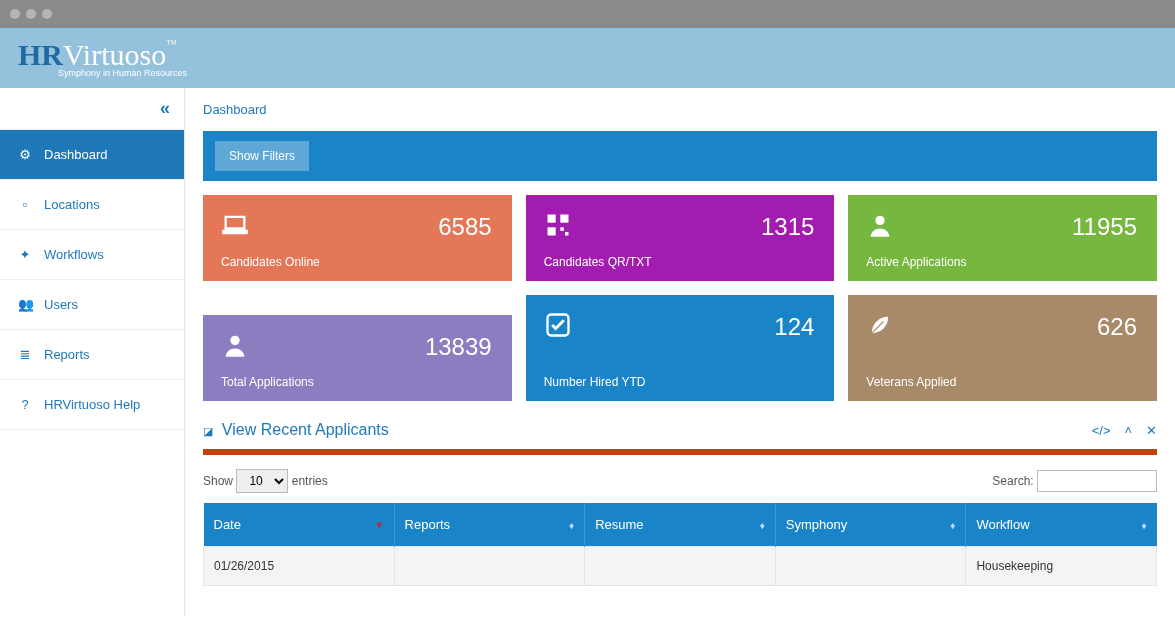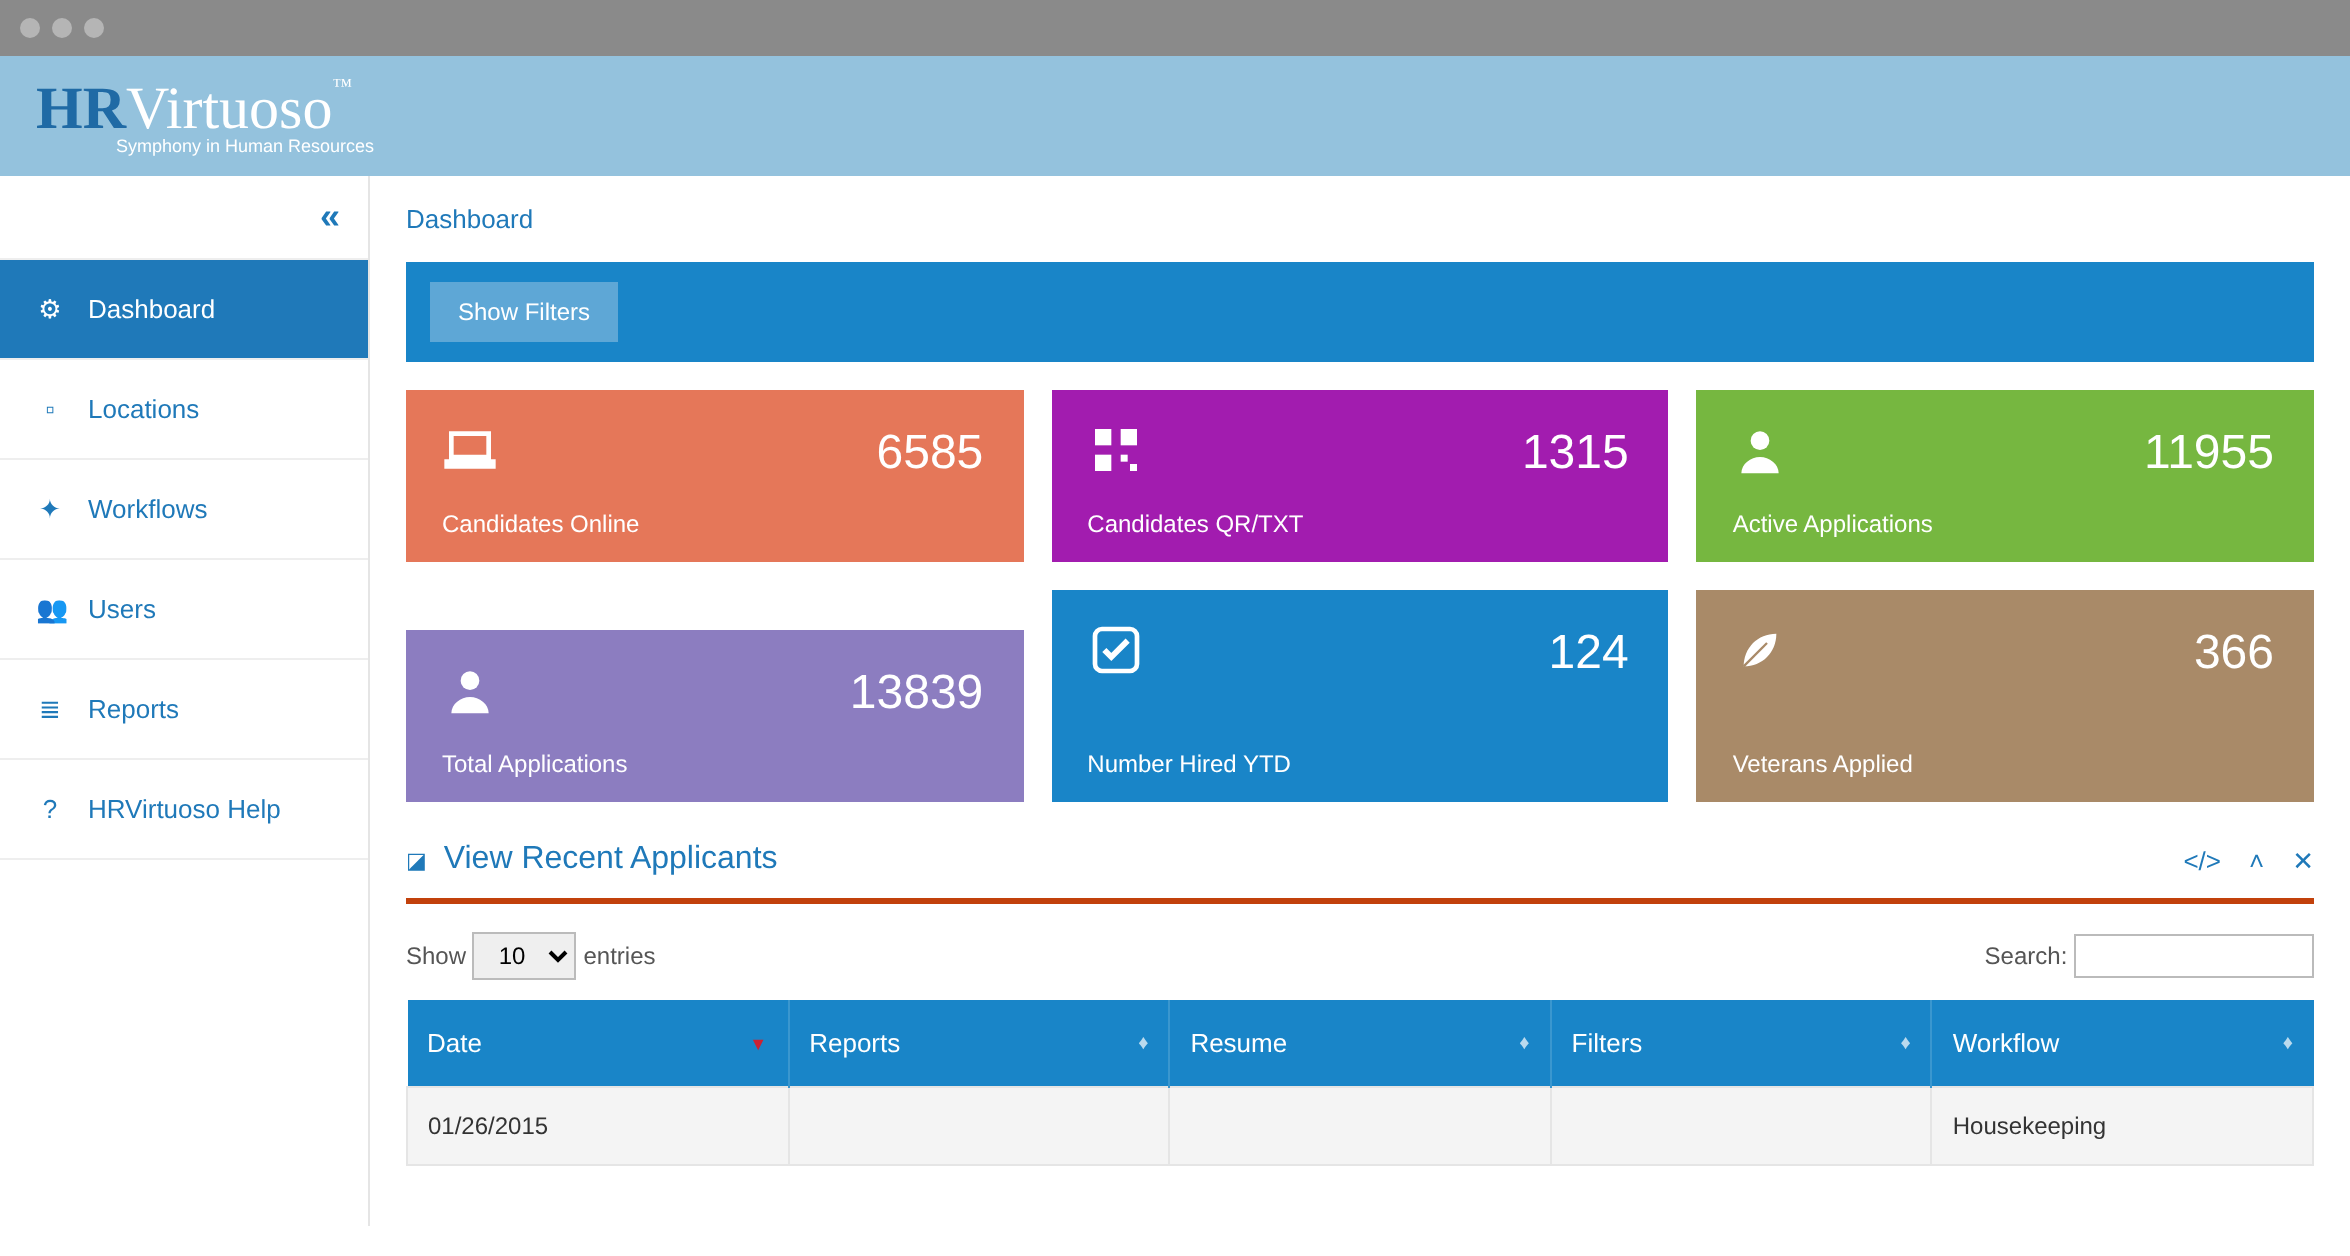--- a/index.html
+++ b/index.html
@@ -27,21 +27,21 @@
 .card { color: #fff; padding: 16px 18px 12px 18px; position: relative; min-height: 86px; }
 .card .big { position: absolute; top: 18px; right: 20px; font-size: 24px; font-weight: 300; }
 .card .label { position: absolute; bottom: 12px; left: 18px; font-size: 12px; }
 .card .cicon { font-size: 26px; }
 .c0 { background: #e57759; }
 .c1 { background: #a21caf; }
 .c2 { background: #76b740; }
 .c3 { background: #8c7dc0; margin-top: 20px; }
 .c4 { background: #1985c8; }
 .c5 { background: #a98a68; }
-.panel-head { display: flex; align-items: center; justify-content: space-between; border-bottom: 3px solid #c2410c; padding-bottom: 10px; margin-bottom: 14px; }
+.panel-head { display: flex; align-items: center; justify-content: space-between; border-bottom: 6px solid #c2410c; padding-bottom: 10px; margin-bottom: 14px; }
 .panel-title { color: #1f79b9; font-size: 16px; font-weight: 400; }
 .panel-title .sq { font-size: 11px; margin-right: 4px; }
 .panel-tools { display: flex; gap: 14px; color: #1f79b9; font-size: 13px; }
 .btn-blue { background: #5ea7d6; color: #fff; border: none; padding: 8px 14px; font-size: 12px; cursor: pointer; margin-bottom: 14px; }
 .table-controls { display: flex; align-items: center; justify-content: space-between; margin-bottom: 10px; font-size: 12px; color: #555; }
 .table-controls select, .table-controls input { border: 1px solid #bbb; padding: 3px 8px; font-size: 12px; }
 .table-controls input { width: 120px; }
 table.grid { width: 100%; border-collapse: collapse; }
 table.grid th { background: #1985c8; color: #fff; text-align: left; padding: 14px 10px; font-weight: 400; font-size: 13px; border-left: 1px solid #3a97cf; position: relative; }
 table.grid th:first-child { border-left: none; }
@@ -161,21 +161,21 @@
         <span class="big">124</span>
         <span class="label">Number Hired YTD</span>
       </div>
       <div class="card c5">
         <span class="cicon">
           <svg class="icon-svg" viewBox="0 0 24 24">
               <path d="M5 19c0-8 6-14 14-14 0 8-6 14-14 14z"></path>
               <path d="M5 19l10-10" stroke="#a98a68" stroke-width="1"></path>
             </svg>
         </span>
-        <span class="big">366</span>
+        <span class="big">626</span>
         <span class="label">Veterans Applied</span>
       </div>
     </div>
 
     <div class="panel-head">
       <div class="panel-title">
         <span class="sq">◪</span>
         <span>View Recent Applicants</span>
       </div>
       <div class="panel-tools">
@@ -199,21 +199,21 @@
         <input type="text" style="">
       </div>
     </div>
 
     <table class="grid">
       <thead>
         <tr>
           <th class="sorted" style="width:20%"><span>Date</span><span class="sort">▼</span></th>
           <th style="width:20%"><span>Reports</span><span class="sort">♦</span></th>
           <th style="width:20%"><span>Resume</span><span class="sort">♦</span></th>
-          <th style="width:20%"><span>Filters</span><span class="sort">♦</span></th>
+          <th style="width:20%"><span>Symphony</span><span class="sort">♦</span></th>
           <th style="width:20%"><span>Workflow</span><span class="sort">♦</span></th>
         </tr>
       </thead>
       <tbody>
         <tr>
           <td>01/26/2015</td>
           <td></td>
           <td></td>
           <td></td>
           <td>Housekeeping</td>

